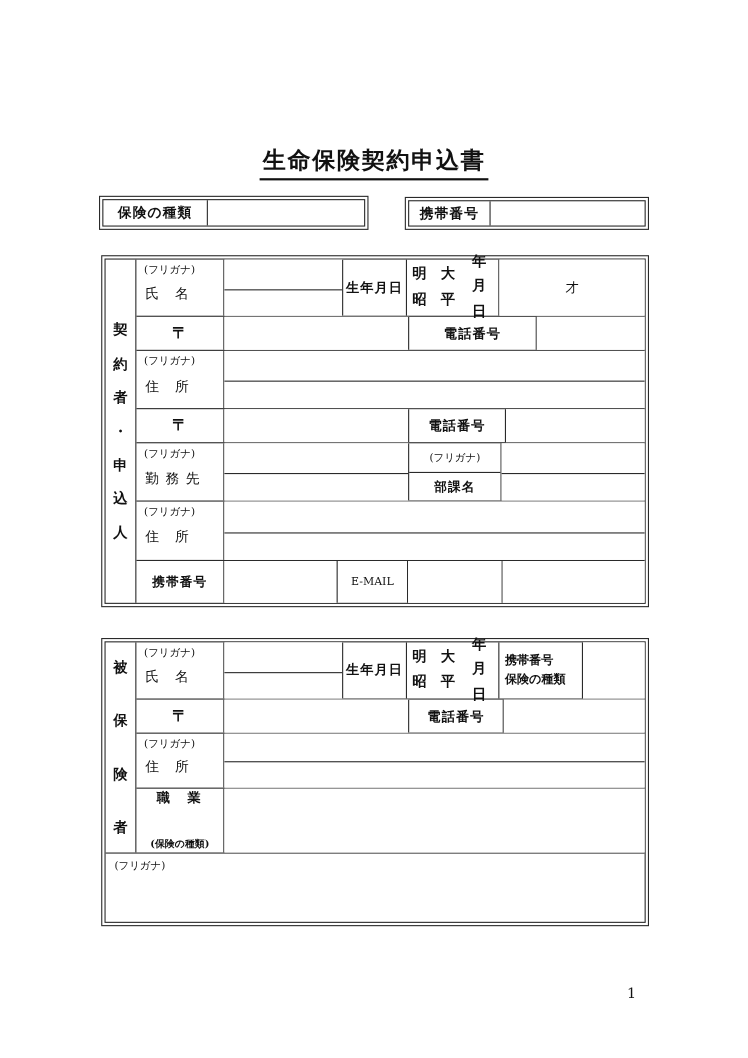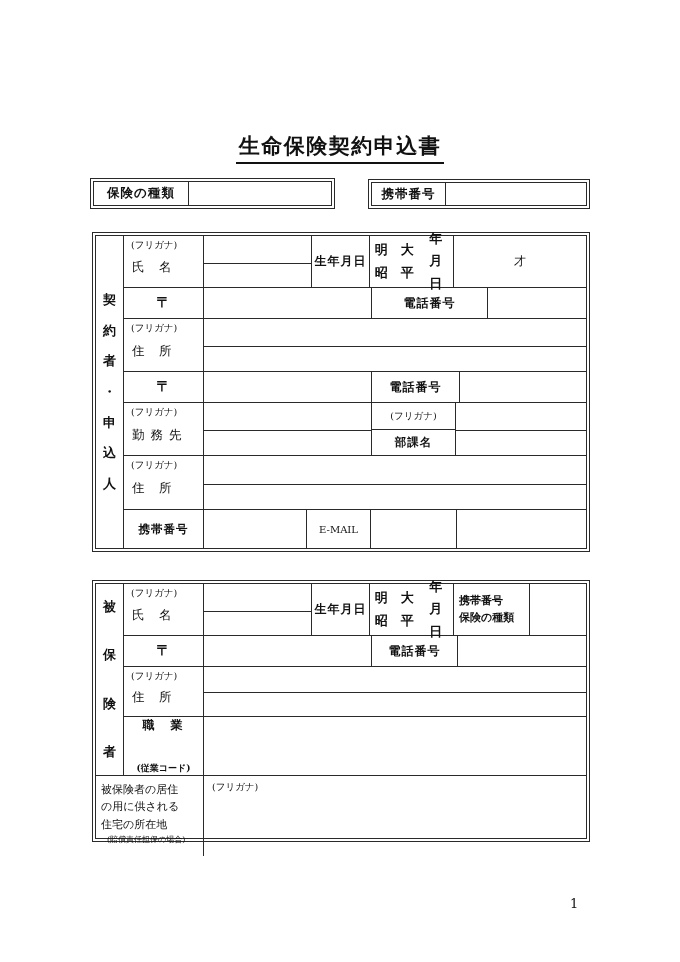--- a/index.html
+++ b/index.html
@@ -236,35 +236,29 @@
           <div class="cell fcol" style="width:80px;">
             <span class="furi">(フリガナ)</span>
             <span class="lbl">住　所</span>
           </div>
           <div class="cell field wline" style="flex:1;"></div>
         </div>
 
         <div class="row last">
           <div class="cell occ" style="width:80px;">
             <span class="occ-main">職　業</span>
-            <span class="occ-note">(従業コード)</span>
+            <span class="occ-note">(保険の種類)</span>
           </div>
           <div class="cell field" style="flex:1;"></div>
         </div>
 
       </div>
     </div>
 
     <div class="row last" style="height:80px;flex:0 0 80px;">
-      <div class="cell res-label" style="width:108px;">
-        <span>被保険者の居住</span>
-        <span>の用に供される</span>
-        <span>住宅の所在地</span>
-        <span class="res-note">(賠償責任担保の場合)</span>
-      </div>
       <div class="cell res-field" style="flex:1;">
         <span class="furi">(フリガナ)</span>
       </div>
     </div>
 
   </div>
 </div>
 
 <div class="page-num">1</div>
 

